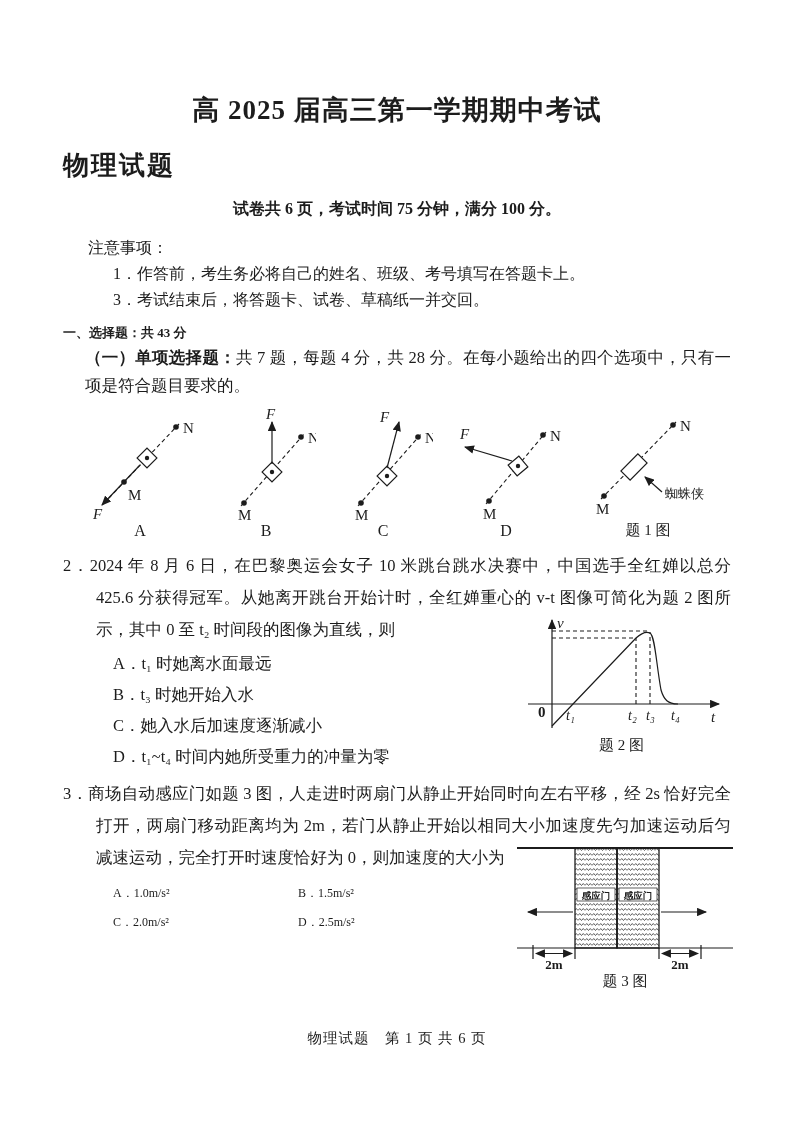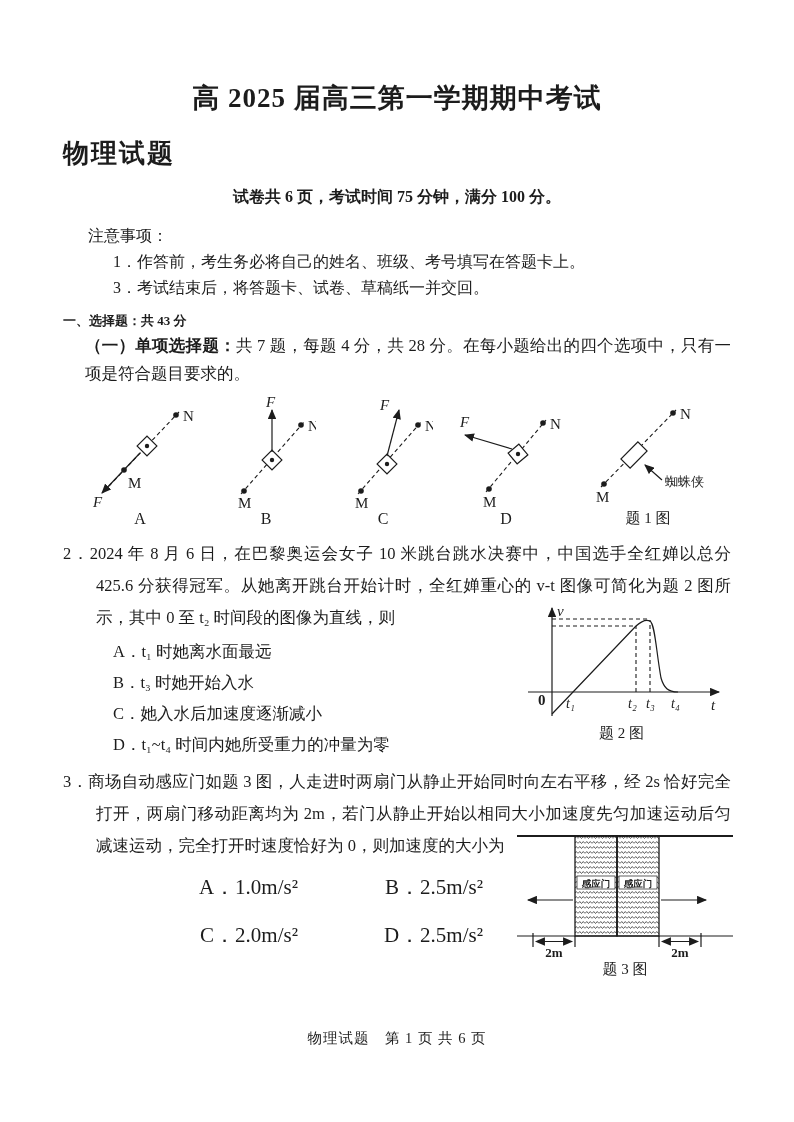--- a/index.html
+++ b/index.html
@@ -1,37 +1,37 @@
 <!DOCTYPE html>
 <html><head>
 <meta charset="utf-8">
 <style>
   html,body{margin:0;padding:0;background:#ffffff;}
   body{width:794px;height:1122px;position:relative;overflow:hidden;
        font-family:"Liberation Serif","DejaVu Serif",serif;color:#1c1c1c;}
-  .page{box-sizing:border-box;position:absolute;inset:0;padding:80px 63px 0 63px;}
+  .page{box-sizing:border-box;position:absolute;inset:0;padding:80px 63px 0 63px;margin-top:12px;}
   .title{text-align:center;font-size:27px;font-weight:bold;letter-spacing:1px;margin-bottom:20px;}
   .subtitle{text-align:left;font-size:26px;font-weight:bold;letter-spacing:2px;margin-bottom:16px;font-family:Liberation Serif, serif;}
   .info{text-align:center;font-size:16px;font-weight:bold;margin-bottom:15px;}
   .notice-head{font-size:16px;padding-left:25px;line-height:1.6;}
   .notice-item{font-size:16px;padding-left:50px;line-height:1.66;}
   .sec1{font-size:13px;font-weight:bold;margin-top:8px;line-height:1.7;}
   .sec2{font-size:16.5px;padding-left:22px;line-height:1.72;text-align:justify;}
   .sec2 .b{font-weight:bold;}
   .qtext{font-size:16.5px;line-height:1.95;text-align:justify;padding-left:33px;text-indent:-33px;margin-top:6px;}
   .diag-row{display:flex;justify-content:space-between;align-items:flex-end;padding:6px 14px 4px 18px;}
   .diag-cell{display:flex;flex-direction:column;align-items:center;}
   .diag-label{font-size:16px;margin-top:2px;}
   .fig-caption{font-size:15px;text-align:left;margin-top:2px;}
   .qblock{position:relative;}
   .qblock.q2{min-height:218px;}
   .qblock.q3{min-height:224px;}
   .opt-list{padding-left:50px;font-size:16.5px;line-height:1.88;margin-top:2px;max-width:420px;}
-  .opt-grid{display:grid;grid-template-columns:185px 185px;padding-left:50px;font-size:21px;
-            row-gap:20px;margin-top:10px;max-width:420px;text-align:right;}
+  .opt-grid{display:grid;grid-template-columns:185px 185px;padding-left:50px;font-size:12px;
+            row-gap:12px;margin-top:10px;max-width:420px;}
   .figbox{position:absolute;display:flex;flex-direction:column;align-items:center;}
   .figbox.g2{top:62px;right:2px;width:215px;}
   .figbox.g3{top:64px;right:-4px;width:220px;}
   .footer{position:absolute;left:0;right:0;bottom:74px;text-align:center;font-size:14.5px;letter-spacing:1px;}
   svg text{font-family:"Liberation Serif","DejaVu Serif",serif;fill:#1c1c1c;}
   svg .it{font-style:italic;}
   svg .ln{stroke:#1c1c1c;stroke-width:1.2;fill:none;}
   svg .dash{stroke:#1c1c1c;stroke-width:1.1;stroke-dasharray:4 3;fill:none;}
   svg .thick{stroke:#1c1c1c;stroke-width:2;fill:none;}
   svg .dot{fill:#1c1c1c;}
@@ -181,21 +181,21 @@
         <text class="it" x="157" y="108" font-size="14">t₄</text>
       </svg>
       <div class="fig-caption">题 2 图</div>
     </div>
   </div>
 
   <div class="qblock q3">
     <div class="qtext">3．商场自动感应门如题 3 图，人走进时两扇门从静止开始同时向左右平移，经 2s 恰好完全打开，两扇门移动距离均为 2m，若门从静止开始以相同大小加速度先匀加速运动后匀减速运动，完全打开时速度恰好为 0，则加速度的大小为</div>
     <div class="opt-grid">
       <div>A．1.0m/s²</div>
-      <div>B．2.5m/s²</div>
+      <div>B．1.5m/s²</div>
       <div>C．2.0m/s²</div>
       <div>D．2.5m/s²</div>
     </div>
 
     <div class="figbox g3">
       <svg width="220" height="128" viewBox="0 0 220 128">
         <line class="thick" x1="2" y1="6" x2="218" y2="6"></line>
         <rect x="60" y="6" width="42" height="100" fill="url(#hatch)" stroke="#1c1c1c" stroke-width="1.3"></rect>
         <rect x="102" y="6" width="42" height="100" fill="url(#hatch)" stroke="#1c1c1c" stroke-width="1.3"></rect>
         <line class="ln" x1="102" y1="6" x2="102" y2="106" stroke-width="2"></line>

